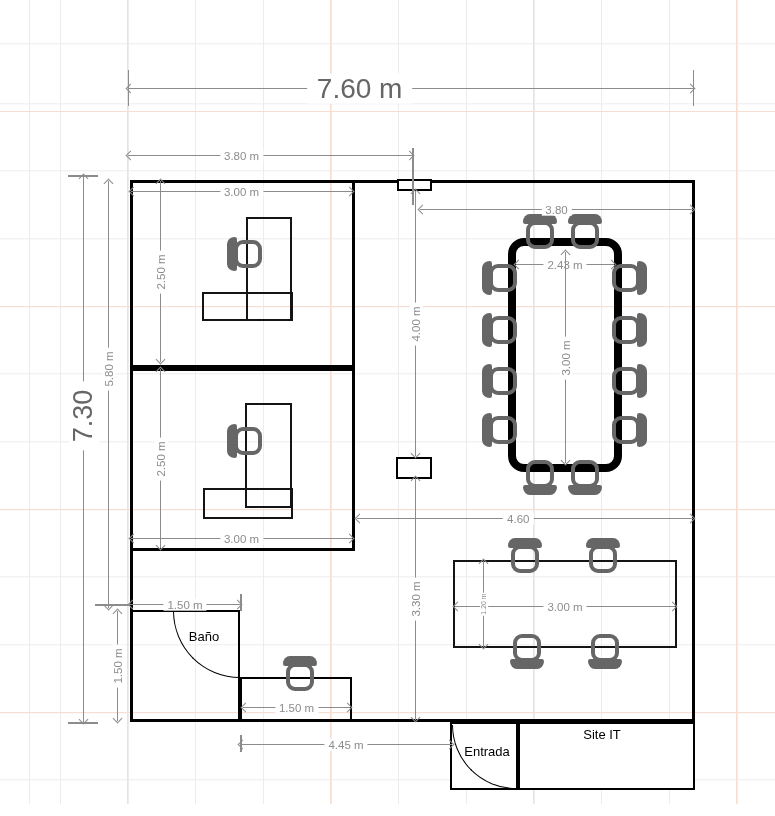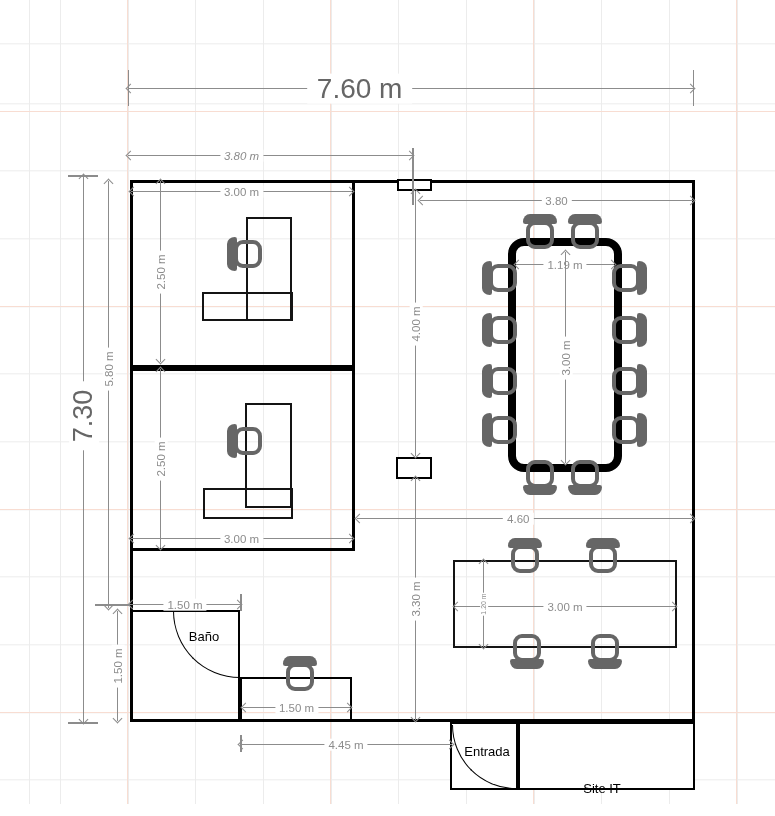--- a/index.html
+++ b/index.html
@@ -167,24 +167,24 @@
 
   <div class="dim dim-h" style="left:128px;top:88px;width:565px;">
     <i class="a al"></i>
       <i class="a ar"></i>
     <span class="dlab dlab-xl" style="left:41%;">7.60 m</span>
   </div>
 
   <div class="dim dim-h" style="left:128px;top:155px;width:284px;">
     <i class="a al"></i>
       <i class="a ar"></i>
-    <span class="dlab" style="left:40%;font-style:italic;">3.80 m</span>
-  </div>
-
-  <div class="dim dim-h" style="left:420px;top:200px;width:273px;">
+    <span class="dlab" style="left:40%;">3.80 m</span>
+  </div>
+
+  <div class="dim dim-h" style="left:420px;top:209px;width:273px;">
     <i class="a al"></i>
       <i class="a ar"></i>
     <span class="dlab">3.80</span>
   </div>
 
   <div class="dim dim-h" style="left:131px;top:191px;width:221px;">
     <i class="a al"></i>
       <i class="a ar"></i>
     <span class="dlab">3.00 m</span>
   </div>
@@ -221,21 +221,21 @@
 
   <div class="dim dim-v" style="left:415px;top:191px;height:265px;">
     <i class="a au"></i>
       <i class="a ad"></i>
     <span class="dlab">4.00 m</span>
   </div>
 
   <div class="dim dim-h" style="left:516px;top:264px;width:98px;">
     <i class="a al"></i>
       <i class="a ar"></i>
-    <span class="dlab">1.19 m</span>
+    <span class="dlab">2.43 m</span>
   </div>
 
   <div class="dim dim-v" style="left:565px;top:252px;height:211px;">
     <i class="a au"></i>
       <i class="a ad"></i>
     <span class="dlab">3.00 m</span>
   </div>
 
   <div class="dim dim-h" style="left:357px;top:518px;width:336px;">
     <i class="a al"></i>
@@ -280,15 +280,15 @@
   </div>
 
   <div class="dim dim-v" style="left:415px;top:478px;height:242px;">
     <i class="a au"></i>
       <i class="a ad"></i>
     <span class="dlab">3.30 m</span>
   </div>
 
   <div class="room-label" style="left:204px;top:636px;">Baño</div>
   <div class="room-label" style="left:487px;top:751px;">Entrada</div>
-  <div class="room-label" style="left:602px;top:788px;">Site IT</div>
+  <div class="room-label" style="left:602px;top:734px;">Site IT</div>
 
 </div>
 
 </body></html>

